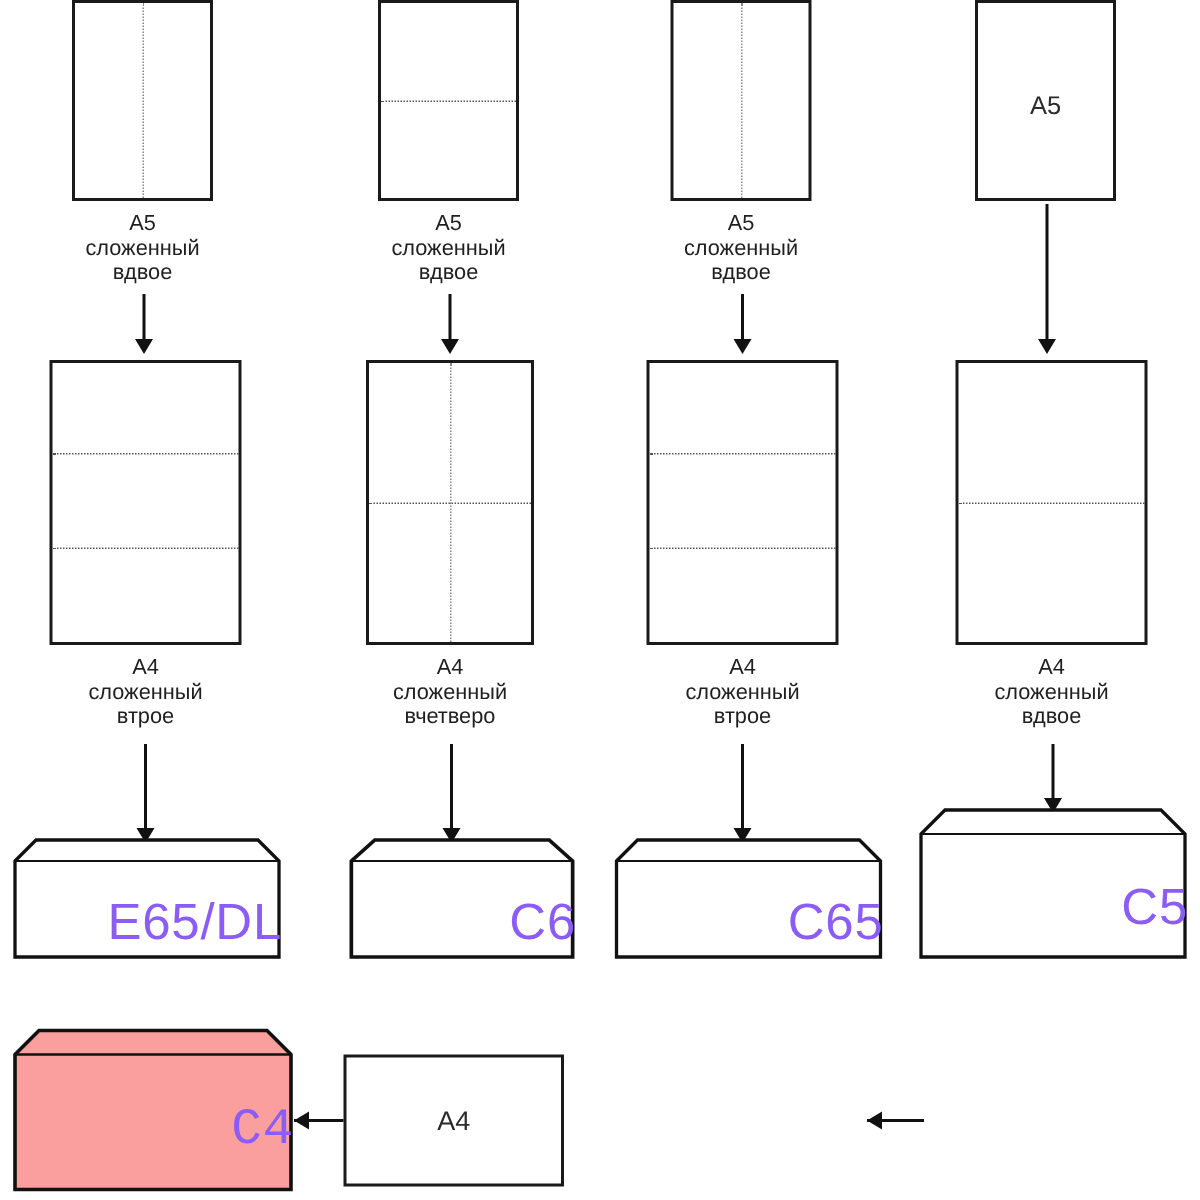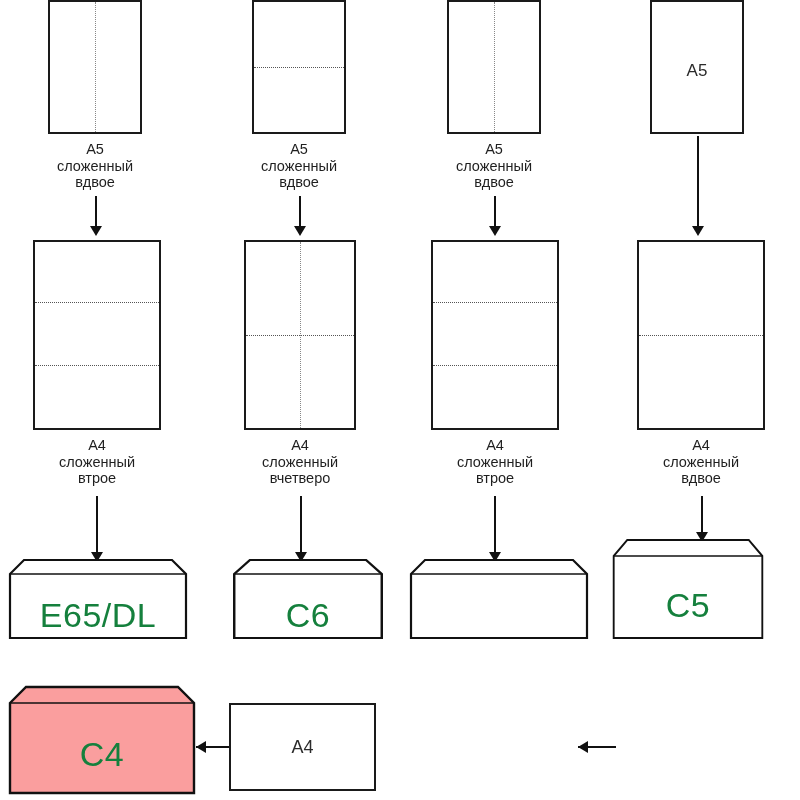--- a/index.html
+++ b/index.html
@@ -112,23 +112,23 @@
   .envelope svg {
     display: block;
     width: 100%;
     height: 100%;
     overflow: visible;
   }
   .env-label {
     position: absolute;
     left: 0;
     right: 0;
-    text-align: center;
+    text-align: right;
     font-weight: normal;
-    color: #15803d;
+    color: #8b5cf6;
     font-size: 34px;
     letter-spacing: 0.5px;
   }
 
   
   .plainbox {
     position: absolute;
     border: 2px solid #1a1a1a;
     background: #ffffff;
     box-sizing: border-box;
@@ -244,35 +244,36 @@
       <path d="M2,16 L16,2 L120,2 L134,16 L134,80 L2,80 Z" fill="#ffffff" stroke="#111111" stroke-width="2.2" stroke-linejoin="miter"></path>
       <path d="M2,16 L134,16" fill="none" stroke="#111111" stroke-width="1.4"></path>
     </svg>
     <div class="env-label" style="top:38px;">C6</div>
   </div>
   <div class="envelope" style="left:409px; top:558px; width:180px; height:82px;">
     <svg viewBox="0 0 180 82" preserveAspectRatio="none">
       <path d="M2,16 L16,2 L164,2 L178,16 L178,80 L2,80 Z" fill="#ffffff" stroke="#111111" stroke-width="2.2" stroke-linejoin="miter"></path>
       <path d="M2,16 L178,16" fill="none" stroke="#111111" stroke-width="1.4"></path>
     </svg>
-  </div>
-  <div class="envelope" style="left:612px; top:538px; width:152px; height:102px;">
+    <div class="env-label" style="top:38px;">C65</div>
+  </div>
+  <div class="envelope" style="left:612px; top:538px; width:180px; height:102px;">
     <svg viewBox="0 0 180 102" preserveAspectRatio="none">
       <path d="M2,18 L18,2 L162,2 L178,18 L178,100 L2,100 Z" fill="#ffffff" stroke="#111111" stroke-width="2.2" stroke-linejoin="miter"></path>
       <path d="M2,18 L178,18" fill="none" stroke="#111111" stroke-width="1.4"></path>
     </svg>
     <div class="env-label" style="top:48px;">C5</div>
   </div>
 
   <div class="envelope" style="left:8px; top:685px; width:188px; height:110px;">
     <svg viewBox="0 0 188 110" preserveAspectRatio="none">
       <path d="M2,18 L18,2 L170,2 L186,18 L186,108 L2,108 Z" fill="#FA9E9E" stroke="#111111" stroke-width="2.4" stroke-linejoin="miter"></path>
       <path d="M2,18 L186,18" fill="none" stroke="#111111" stroke-width="1.6"></path>
     </svg>
-    <div class="env-label" style="top:50px;">C4</div>
+    <div class="env-label" style="top:50px;font-family:Liberation Mono, monospace;">C4</div>
   </div>
 
   <div class="arrow-left" style="left:196px; top:746px; width:34px;">
     <div class="shaft" style="width:34px; left:0;"></div>
     <div class="head"></div>
   </div>
 
   <div class="plainbox" style="left:229px; top:703px; width:147px; height:88px;">
     <span>A4</span>
   </div>

